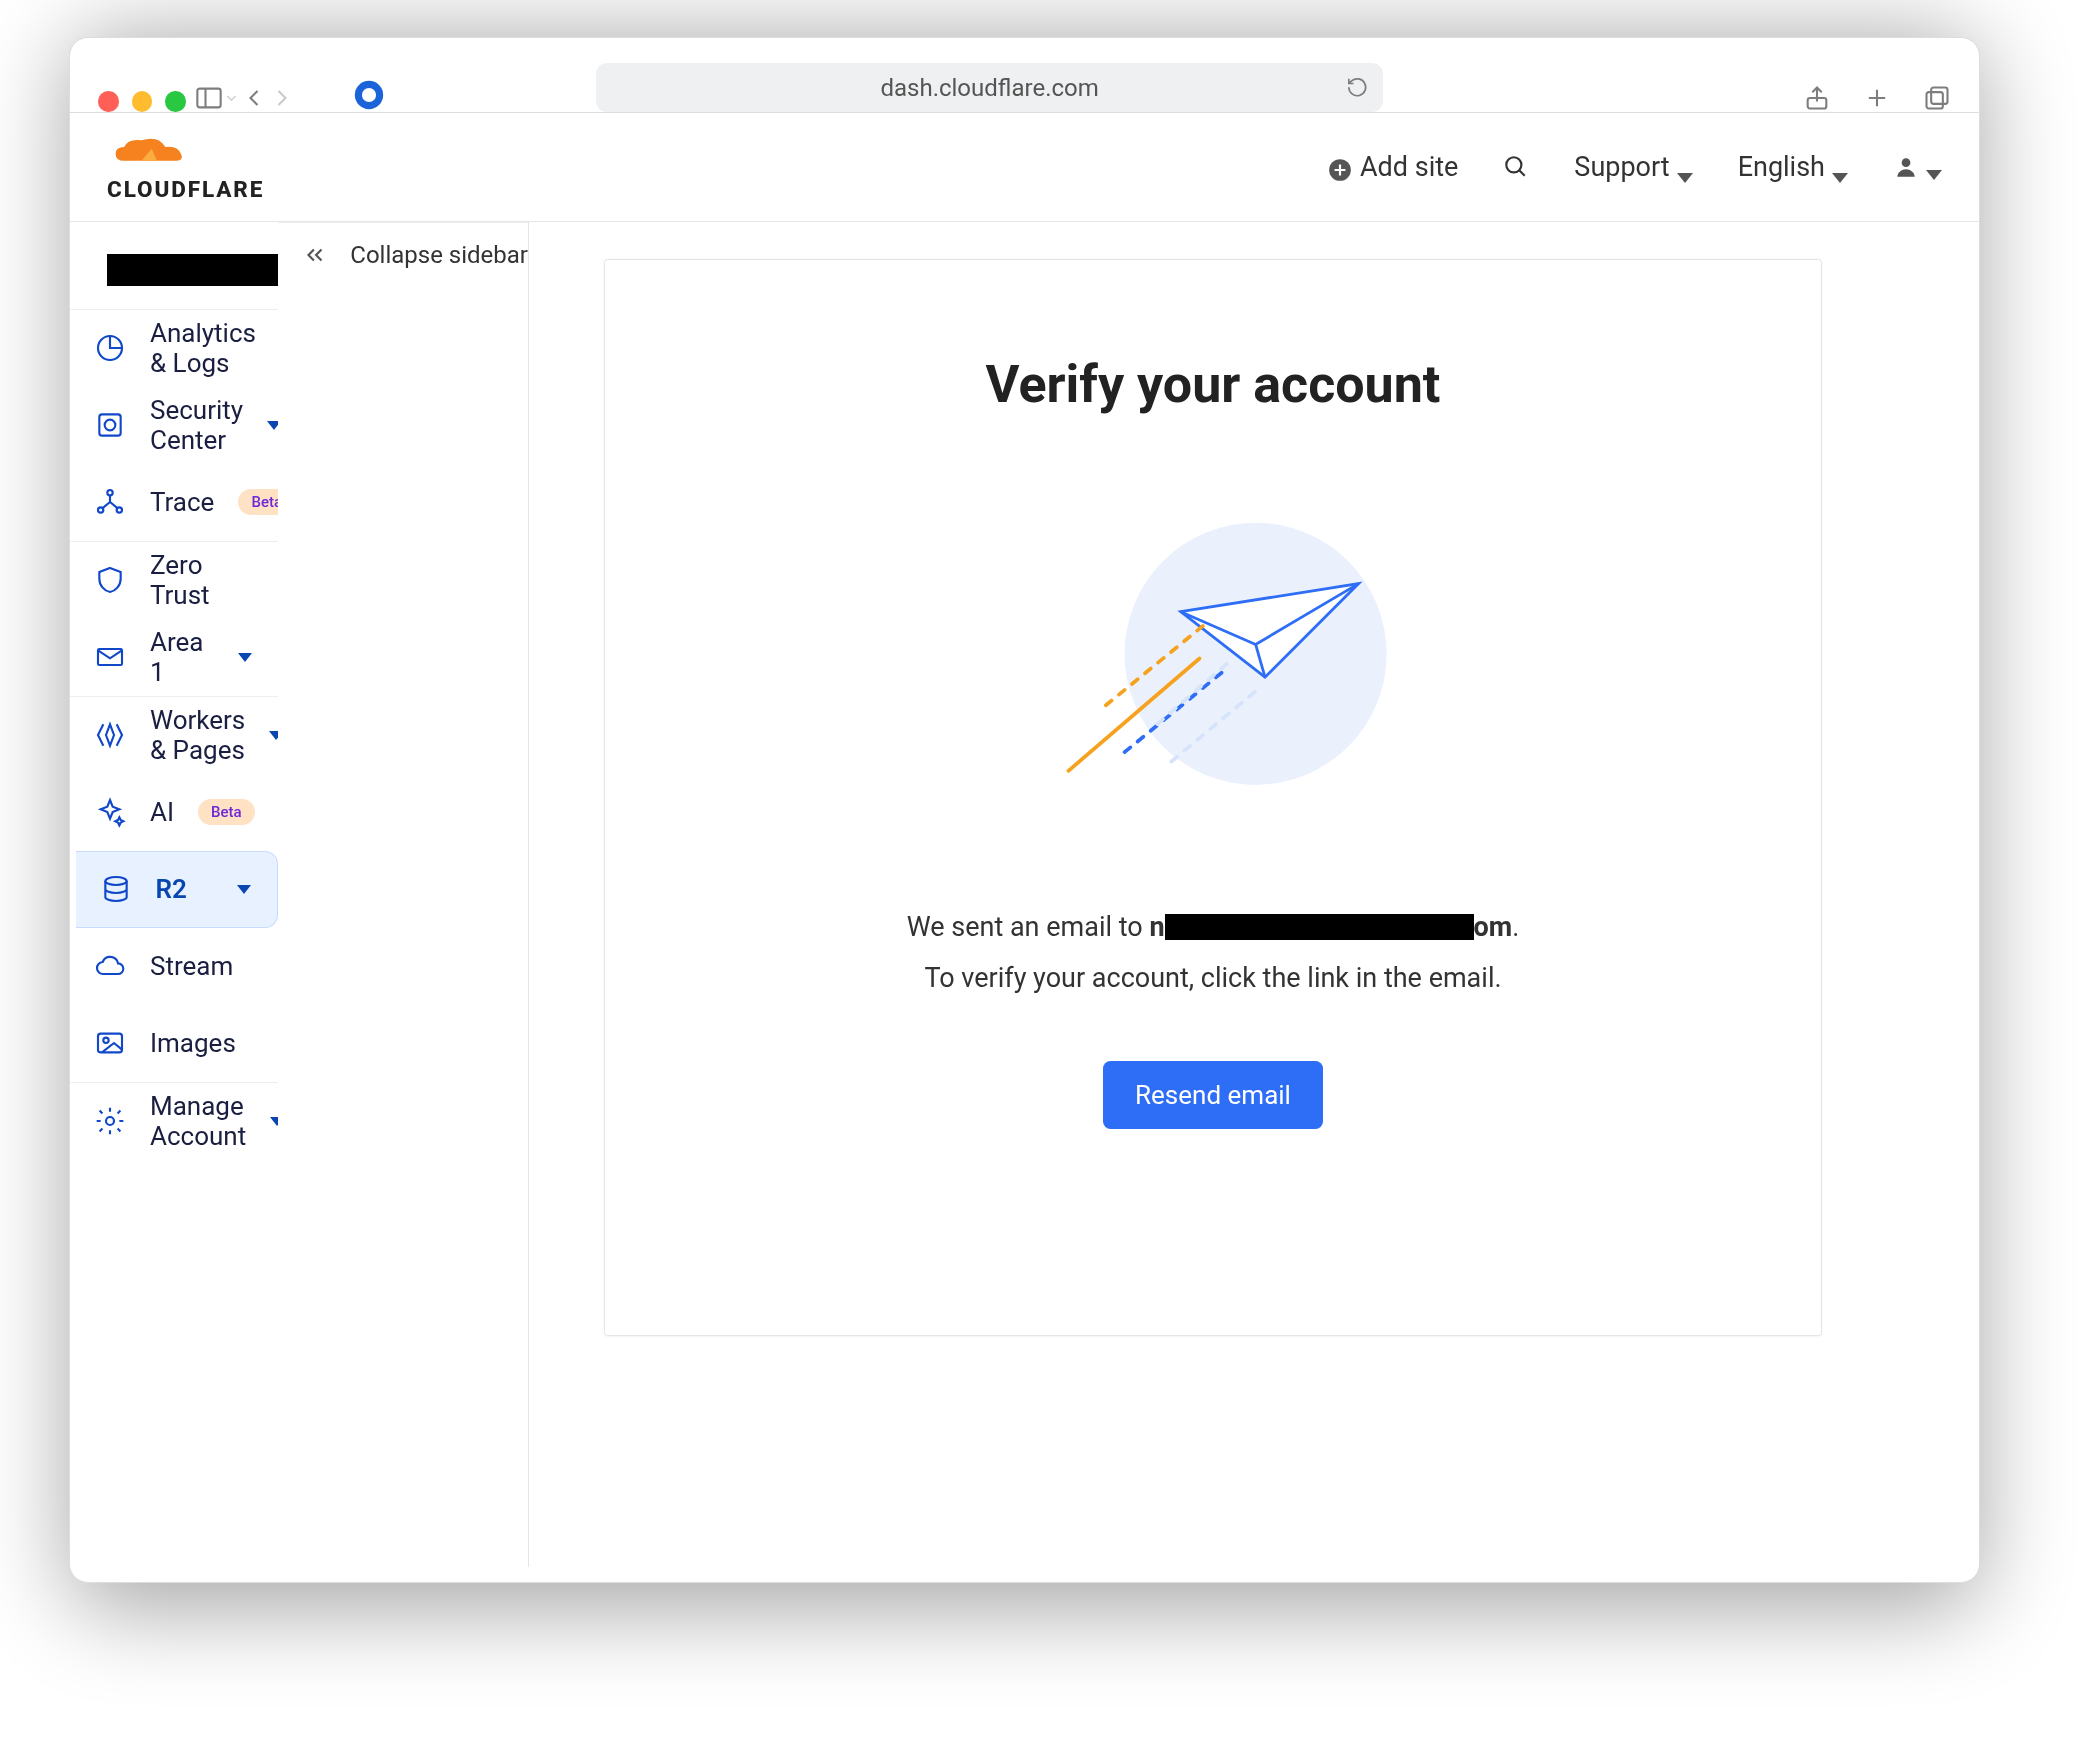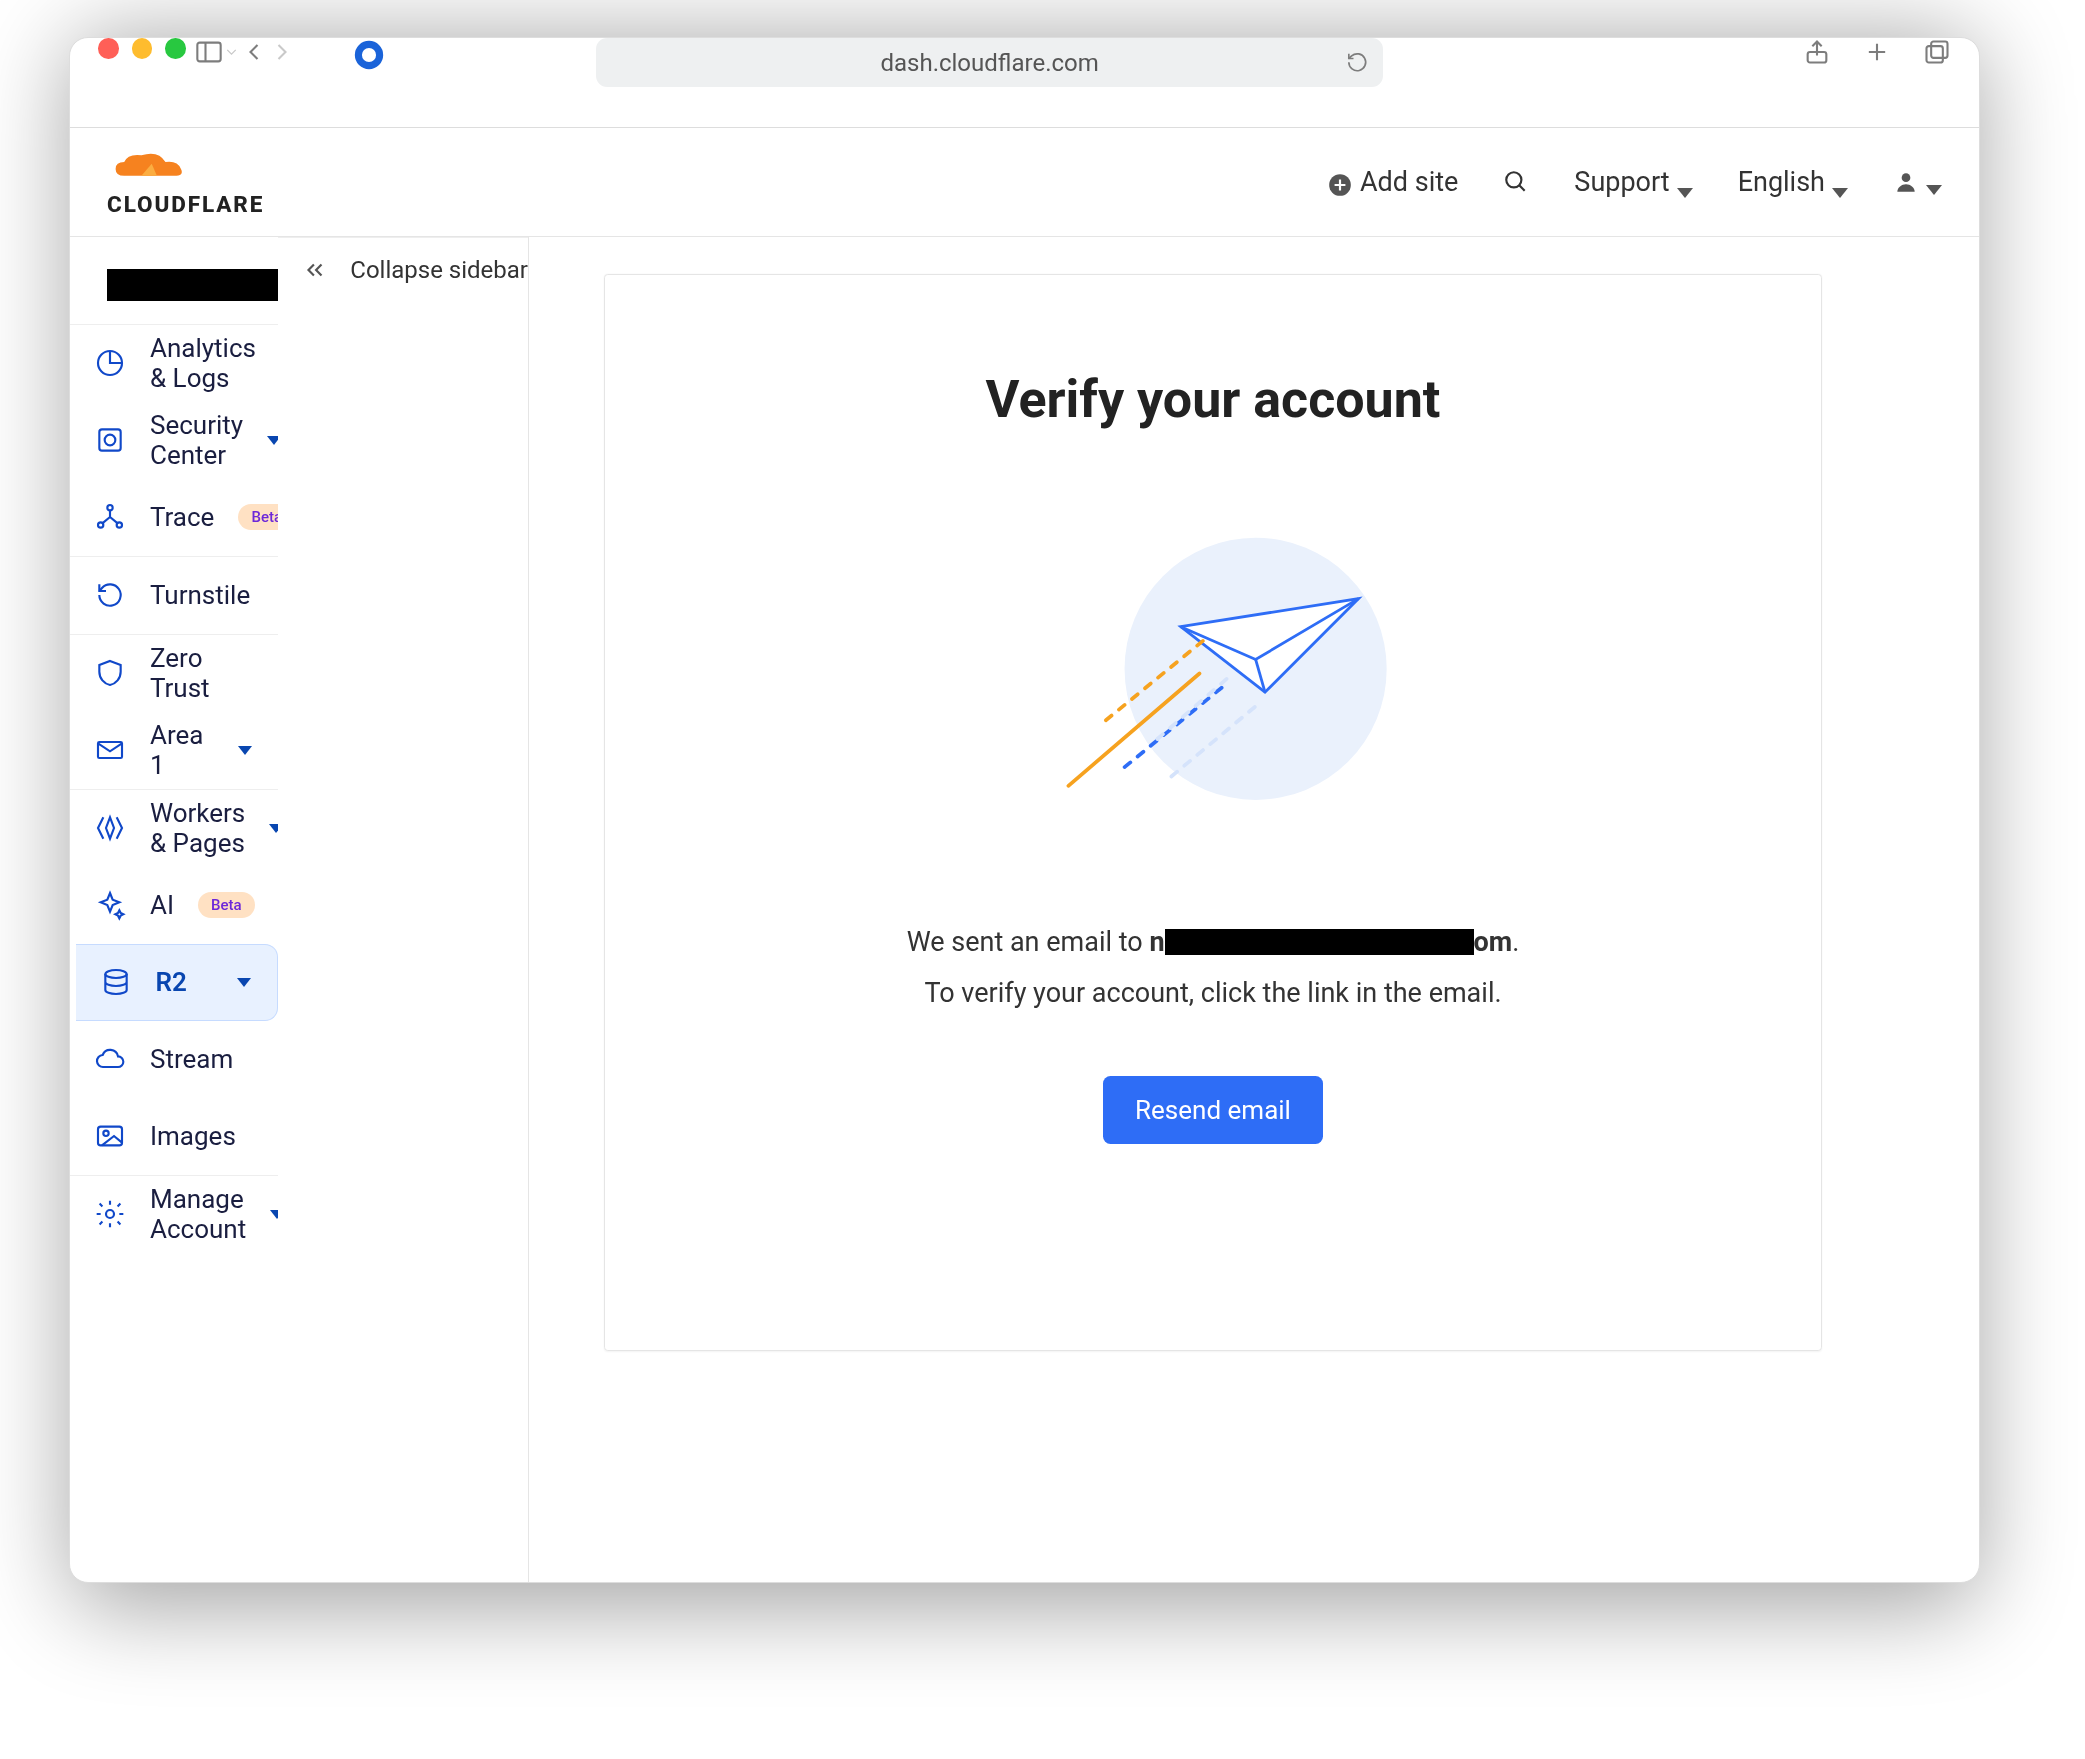--- a/index.html
+++ b/index.html
@@ -1,21 +1,21 @@
 <!DOCTYPE html>
 <html style="font-size:15px"><head>
 <meta charset="utf-8">
 <style>
   * { box-sizing: border-box; margin: 0; padding: 0; font-family: -apple-system, BlinkMacSystemFont, "Segoe UI", Roboto, sans-serif; }
   body { background: #fff; }
   .stage { width: 2086px; height: 1760px; position: relative; }
   .shadow { position:absolute; top:37px; left:69px; width:1911px; height:1572px; background:#000; opacity:.35; filter:blur(47px); border-radius:37px; }
   .window { position: absolute; top: 37px; left: 69px; width: 1911px; height: 1546px; background: #fff; border-radius: 19px; overflow: hidden; border:0.9px solid #ddd;}
   
-  .toolbar { height: 90px; border-bottom: 0.9px solid #ddd; display:flex; align-items:flex-start; padding: 0 28px; }
+  .toolbar { height: 75px; border-bottom: 0.9px solid #ddd; display:flex; align-items:flex-end; padding: 0 28px; }
   .traffic { display:flex; gap:13px; margin-right:9.4px;}
   .tl { width:20.6px; height:20.6px; border-radius:50%; }
   .tl.red{background:#ff5f57;} .tl.yellow{background:#febc2e;} .tl.green{background:#28c840;}
   .tb-icon { width:28px; height:28px; color:#7d7d7d; display:flex; align-items:center; justify-content:center;}
   .tb-icon svg{width:100%;height:100%;stroke:#7d7d7d;fill:none;stroke-width:1.8;}
   .nav-disabled svg{stroke:#c9c9c9;}
   .addr { flex:1; max-width:787px; height:49px; background:#eef0f1; border-radius:11.2px; margin:0 auto; display:flex; align-items:center; justify-content:center; position:relative; font-size:24px; color:#555;}
   .addr .reload{position:absolute;right:15px;}
   .tb-right{display:flex;gap:32px;align-items:center;margin-left:auto;}
   
@@ -197,29 +197,20 @@
                     <circle cx="12" cy="5" r="2"></circle>
                     <circle cx="5" cy="18" r="2"></circle>
                     <circle cx="19" cy="18" r="2"></circle>
                     <path d="M12 7v5M12 12l-6 5M12 12l6 5"></path>
                   </svg></span>
               <span class="label">Trace</span>
               <span class="beta">Beta</span>
             </div>
           </div>
 
-          <div class="sgroup">
-            <div class="sitem">
-              <span class="sicon"><svg viewBox="0 0 24 24">
-                    <path d="M4 12a8 8 0 1 0 2-5.3L4 9"></path>
-                    <polyline points="4 4 4 9 9 9"></polyline>
-                  </svg></span>
-              <span class="label">Turnstile</span>
-            </div>
-          </div>
 
           <div class="sgroup">
             <div class="sitem">
               <span class="sicon"><svg viewBox="0 0 24 24">
                     <path d="M12 3l8 3v5c0 5-3.5 9-8 10-4.5-1-8-5-8-10V6l8-3z"></path>
                   </svg></span>
               <span class="label">Zero Trust</span>
             </div>
             <div class="sitem">
               <span class="sicon"><svg viewBox="0 0 24 24">

